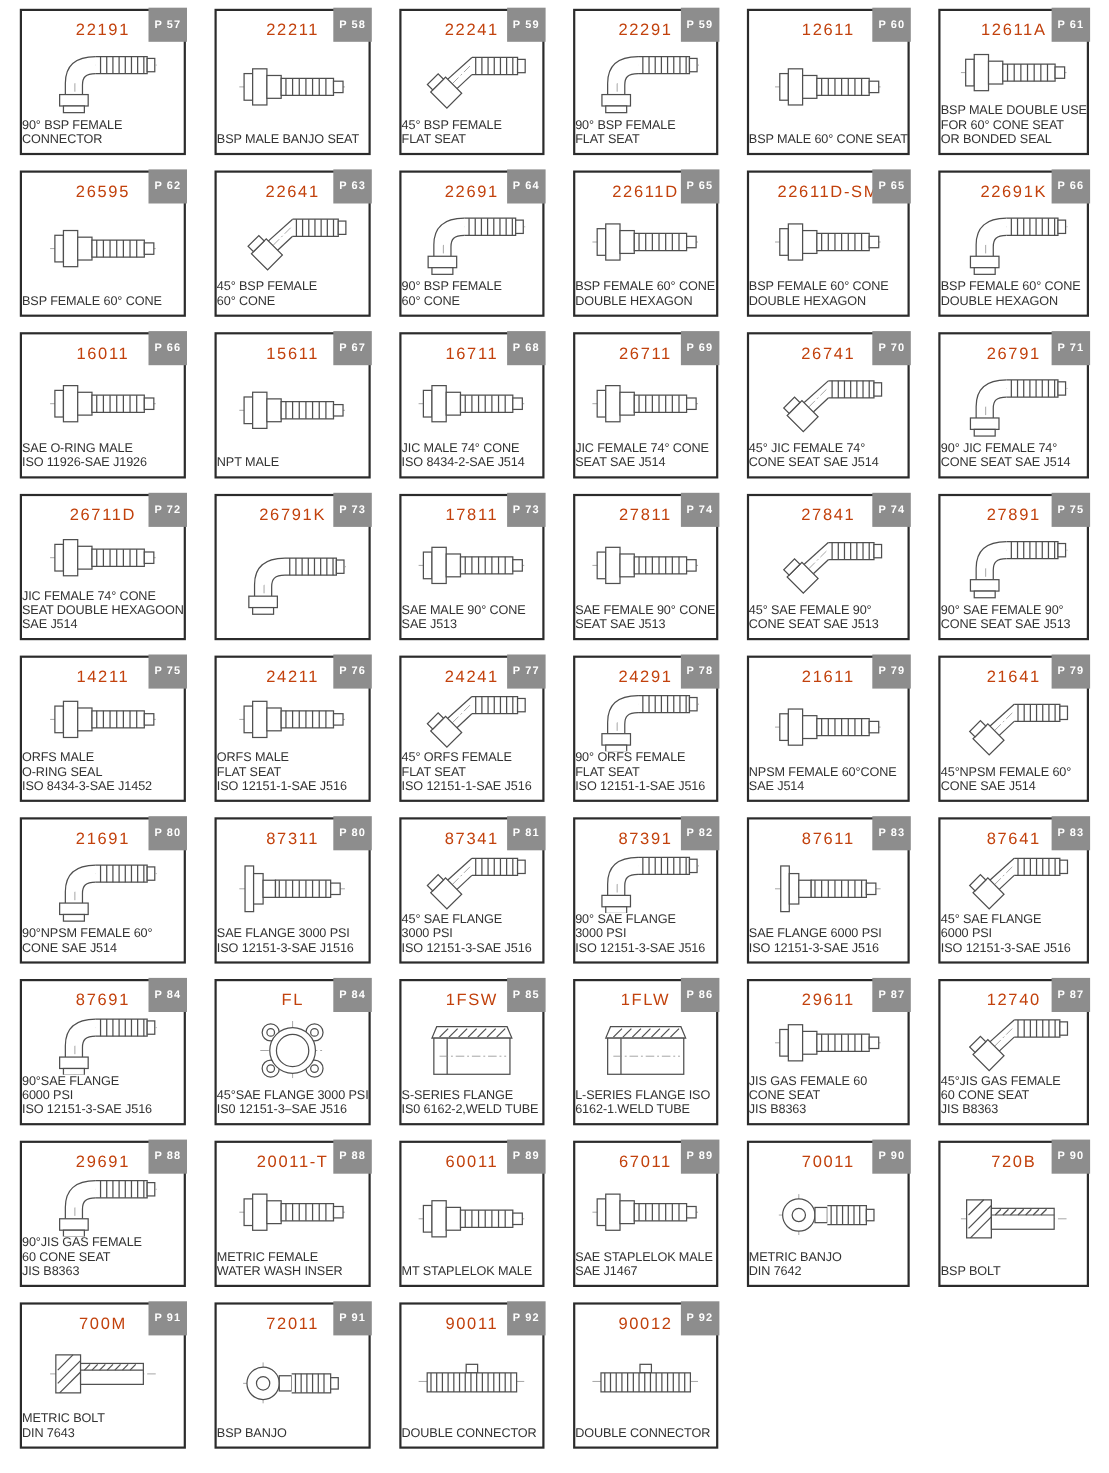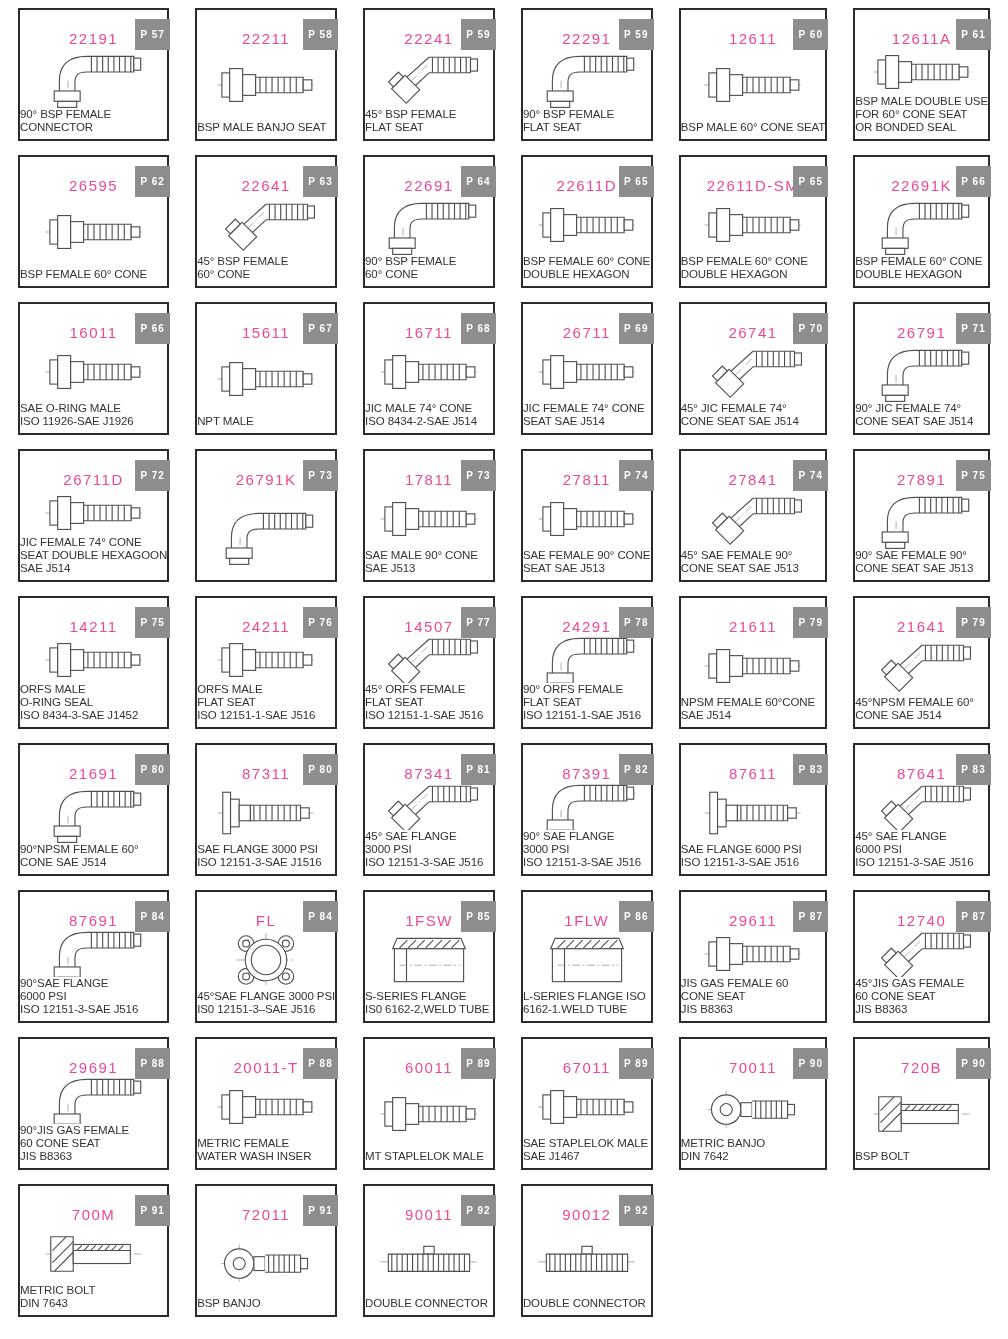--- a/index.html
+++ b/index.html
@@ -21,41 +21,40 @@
   }
   .cell {
     position: relative;
     border: 2px solid #2b2b2b;
     background: #fff;
     display: flex;
     flex-direction: column;
     align-items: center;
   }
   .code {
-    margin-top: 20px;
+    margin-top: 9px;
     font-size: 15px;
     letter-spacing: 1.5px;
-    color: #ec4899;
+    color: #c2410c;
     line-height: 18px;
     white-space: nowrap;
   }
   .badge {
     position: absolute;
     top: -3px; right: -3px;
     width: 35px; height: 31px;
     background: #8d8d8d;
     color: #ffffff;
     font-size: 10px;
     font-weight: bold;
     letter-spacing: 1px;
     display: flex;
     align-items: center;
     justify-content: center;
     z-index: 2;
-    margin-top: 12px;
   }
   .draw {
     flex: 1 1 auto;
     min-height: 0;
     width: 100%;
     display: flex;
     align-items: center;
     justify-content: center;
     overflow: hidden;
   }
@@ -756,21 +755,21 @@
         </svg>
       </div>
     <div class="caption">
         <div>ORFS MALE</div>
         <div>FLAT SEAT</div>
         <div>ISO 12151-1-SAE J516</div>
       </div>
   </div>
     <div class="cell">
     <div class="badge">P 77</div>
-    <div class="code">14507</div>
+    <div class="code">24241</div>
     <div class="draw">
         <svg viewBox="0 0 120 74" width="118" height="64">
     <line class="cx" x1="62" y1="22" x2="116" y2="22"></line>
     <line class="cx" x1="58" y1="22" x2="26" y2="54"></line>
     <path d="M60 13 H108 V31 H60"></path>
     <line x1="64" y1="13" x2="64" y2="31"></line>
           <line x1="70.5" y1="13" x2="70.5" y2="31"></line>
           <line x1="77" y1="13" x2="77" y2="31"></line>
           <line x1="83.5" y1="13" x2="83.5" y2="31"></line>
           <line x1="90" y1="13" x2="90" y2="31"></line>

